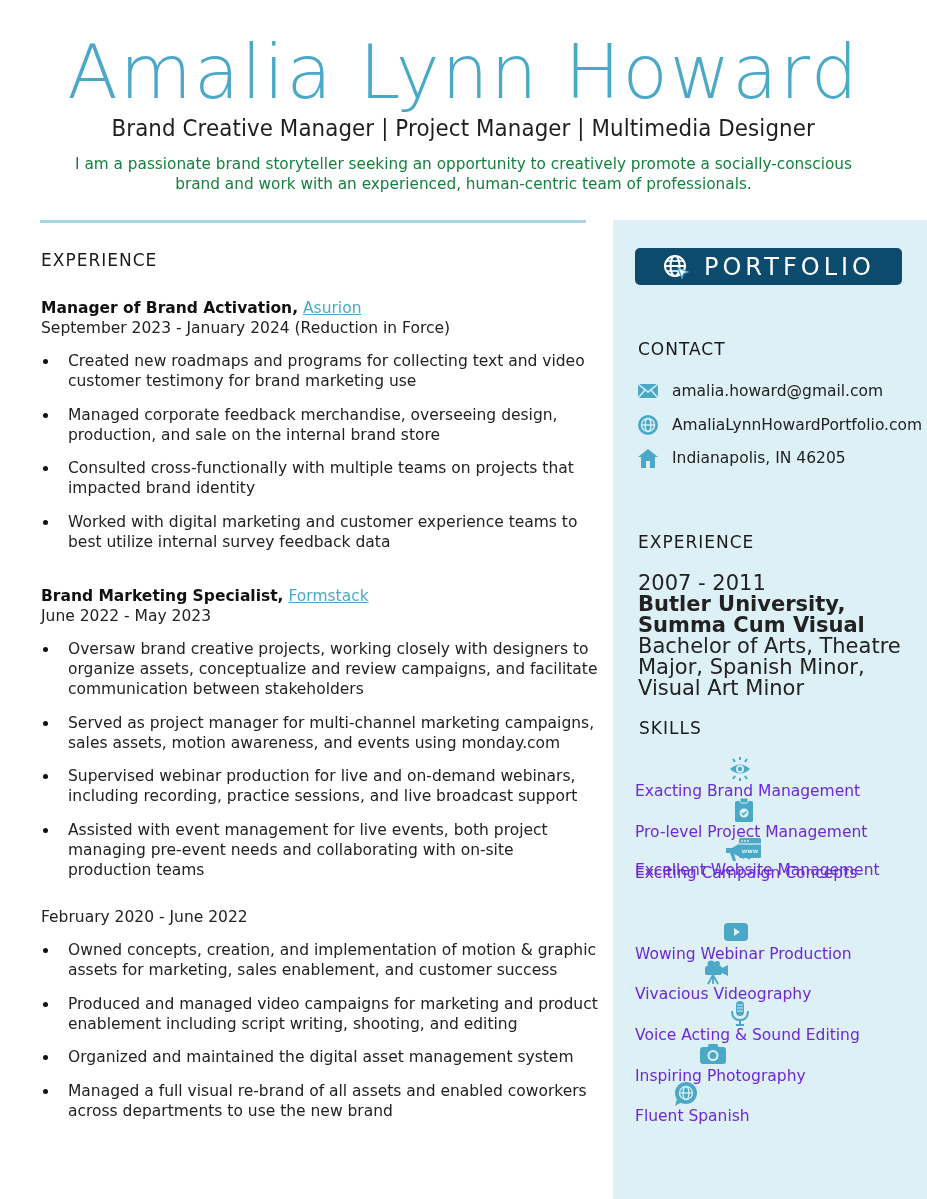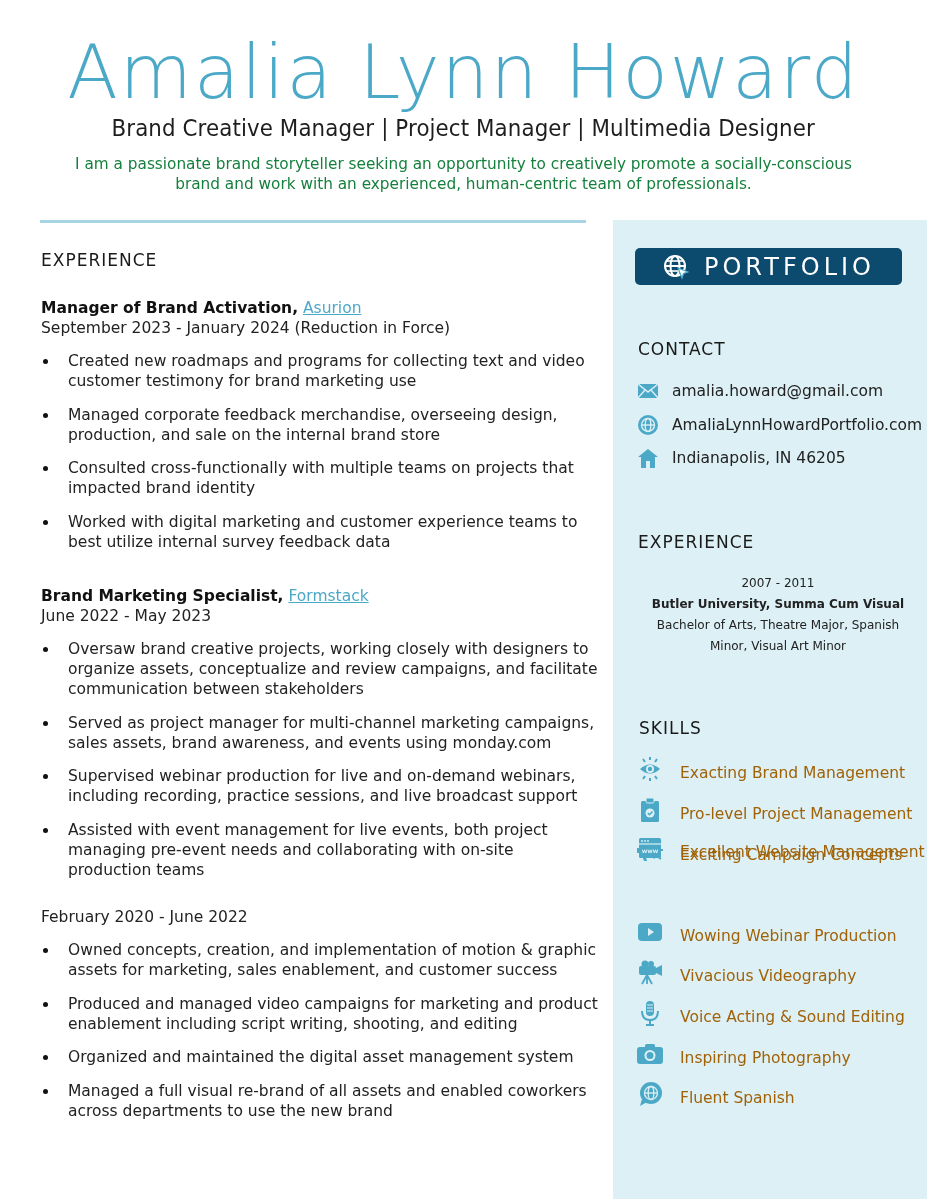--- a/index.html
+++ b/index.html
@@ -42,25 +42,25 @@
     position: absolute; left: 635px; top: 248px; width: 267px; height: 37px;
     background: #0c4a6e; border-radius: 5px; display: flex; align-items: center; justify-content: center;
     color: #fff; font-size: 24px; letter-spacing: 4px; cursor: pointer;
   }
   .portfolio-btn svg { margin-right: 14px; }
 
   .side-title { position: absolute; left: 638px; font-size: 17px; letter-spacing: 1px; color: #1a1a1a; }
   .contact-row { position: absolute; left: 637px; display: flex; align-items: center; font-size: 15.5px; color: #222; }
   .contact-row .ic { width: 22px; height: 20px; margin-right: 13px; display:flex; align-items:center; justify-content:center; }
 
-  .edu { position: absolute; left: 638px; top: 573px; width: 280px; font-size: 12px; line-height: 21px; color: #222; text-align: center; }
+  .edu { position: absolute; left: 638px; top: 573px; width: 280px; font-size: 21px; line-height: 21px; color: #222; }
   .edu .school { font-weight: 600; }
   .edu .deg { margin-top: 0px; }
 
-  .skill-row { position: absolute; left: 635px; display: flex; align-items: flex-end; font-size: 15.5px; color: #a16207; }
+  .skill-row { position: absolute; left: 635px; display: flex; align-items: center; font-size: 15.5px; color: #6d28d9; flex-direction: column; }
   .skill-row .ic { width: 30px; height: 26px; margin-right: 15px; display:flex; align-items:center; justify-content:center; }
 </style>
 </head>
 <body>
 
 <div class="name"><span>Amalia Lynn Howard</span></div>
 <div class="subtitle"><span>Brand Creative Manager | Project Manager | Multimedia Designer</span></div>
 <div class="summary">I am a passionate brand storyteller seeking an opportunity to creatively promote a socially-conscious brand and work with an experienced, human-centric team of professionals.</div>
 
 <div class="divider"></div>
@@ -84,21 +84,21 @@
   </div>
 
   <div class="job" style="top:336px">
     <div class="job-title">
       <span class="role">Brand Marketing Specialist,</span>
       <a>Formstack</a>
     </div>
     <div class="job-dates">June 2022 - May 2023</div>
     <ul class="bullets">
       <li>Oversaw brand creative projects, working closely with designers to organize assets, conceptualize and review campaigns, and facilitate communication between stakeholders</li>
-      <li>Served as project manager for multi-channel marketing campaigns, sales assets, brand awareness, and events using monday.com</li>
+      <li>Served as project manager for multi-channel marketing campaigns, sales assets, motion awareness, and events using monday.com</li>
       <li>Supervised webinar production for live and on-demand webinars, including recording, practice sessions, and live broadcast support</li>
       <li>Assisted with event management for live events, both project managing pre-event needs and collaborating with on-site production teams</li>
     </ul>
   </div>
 
   <div class="job" style="top:657px">
     <div class="job-dates">February 2020 - June 2022</div>
     <ul class="bullets">
       <li>Owned concepts, creation, and implementation of motion &amp; graphic assets for marketing, sales enablement, and customer success</li>
       <li>Produced and managed video campaigns for marketing and product enablement including script writing, shooting, and editing</li>

